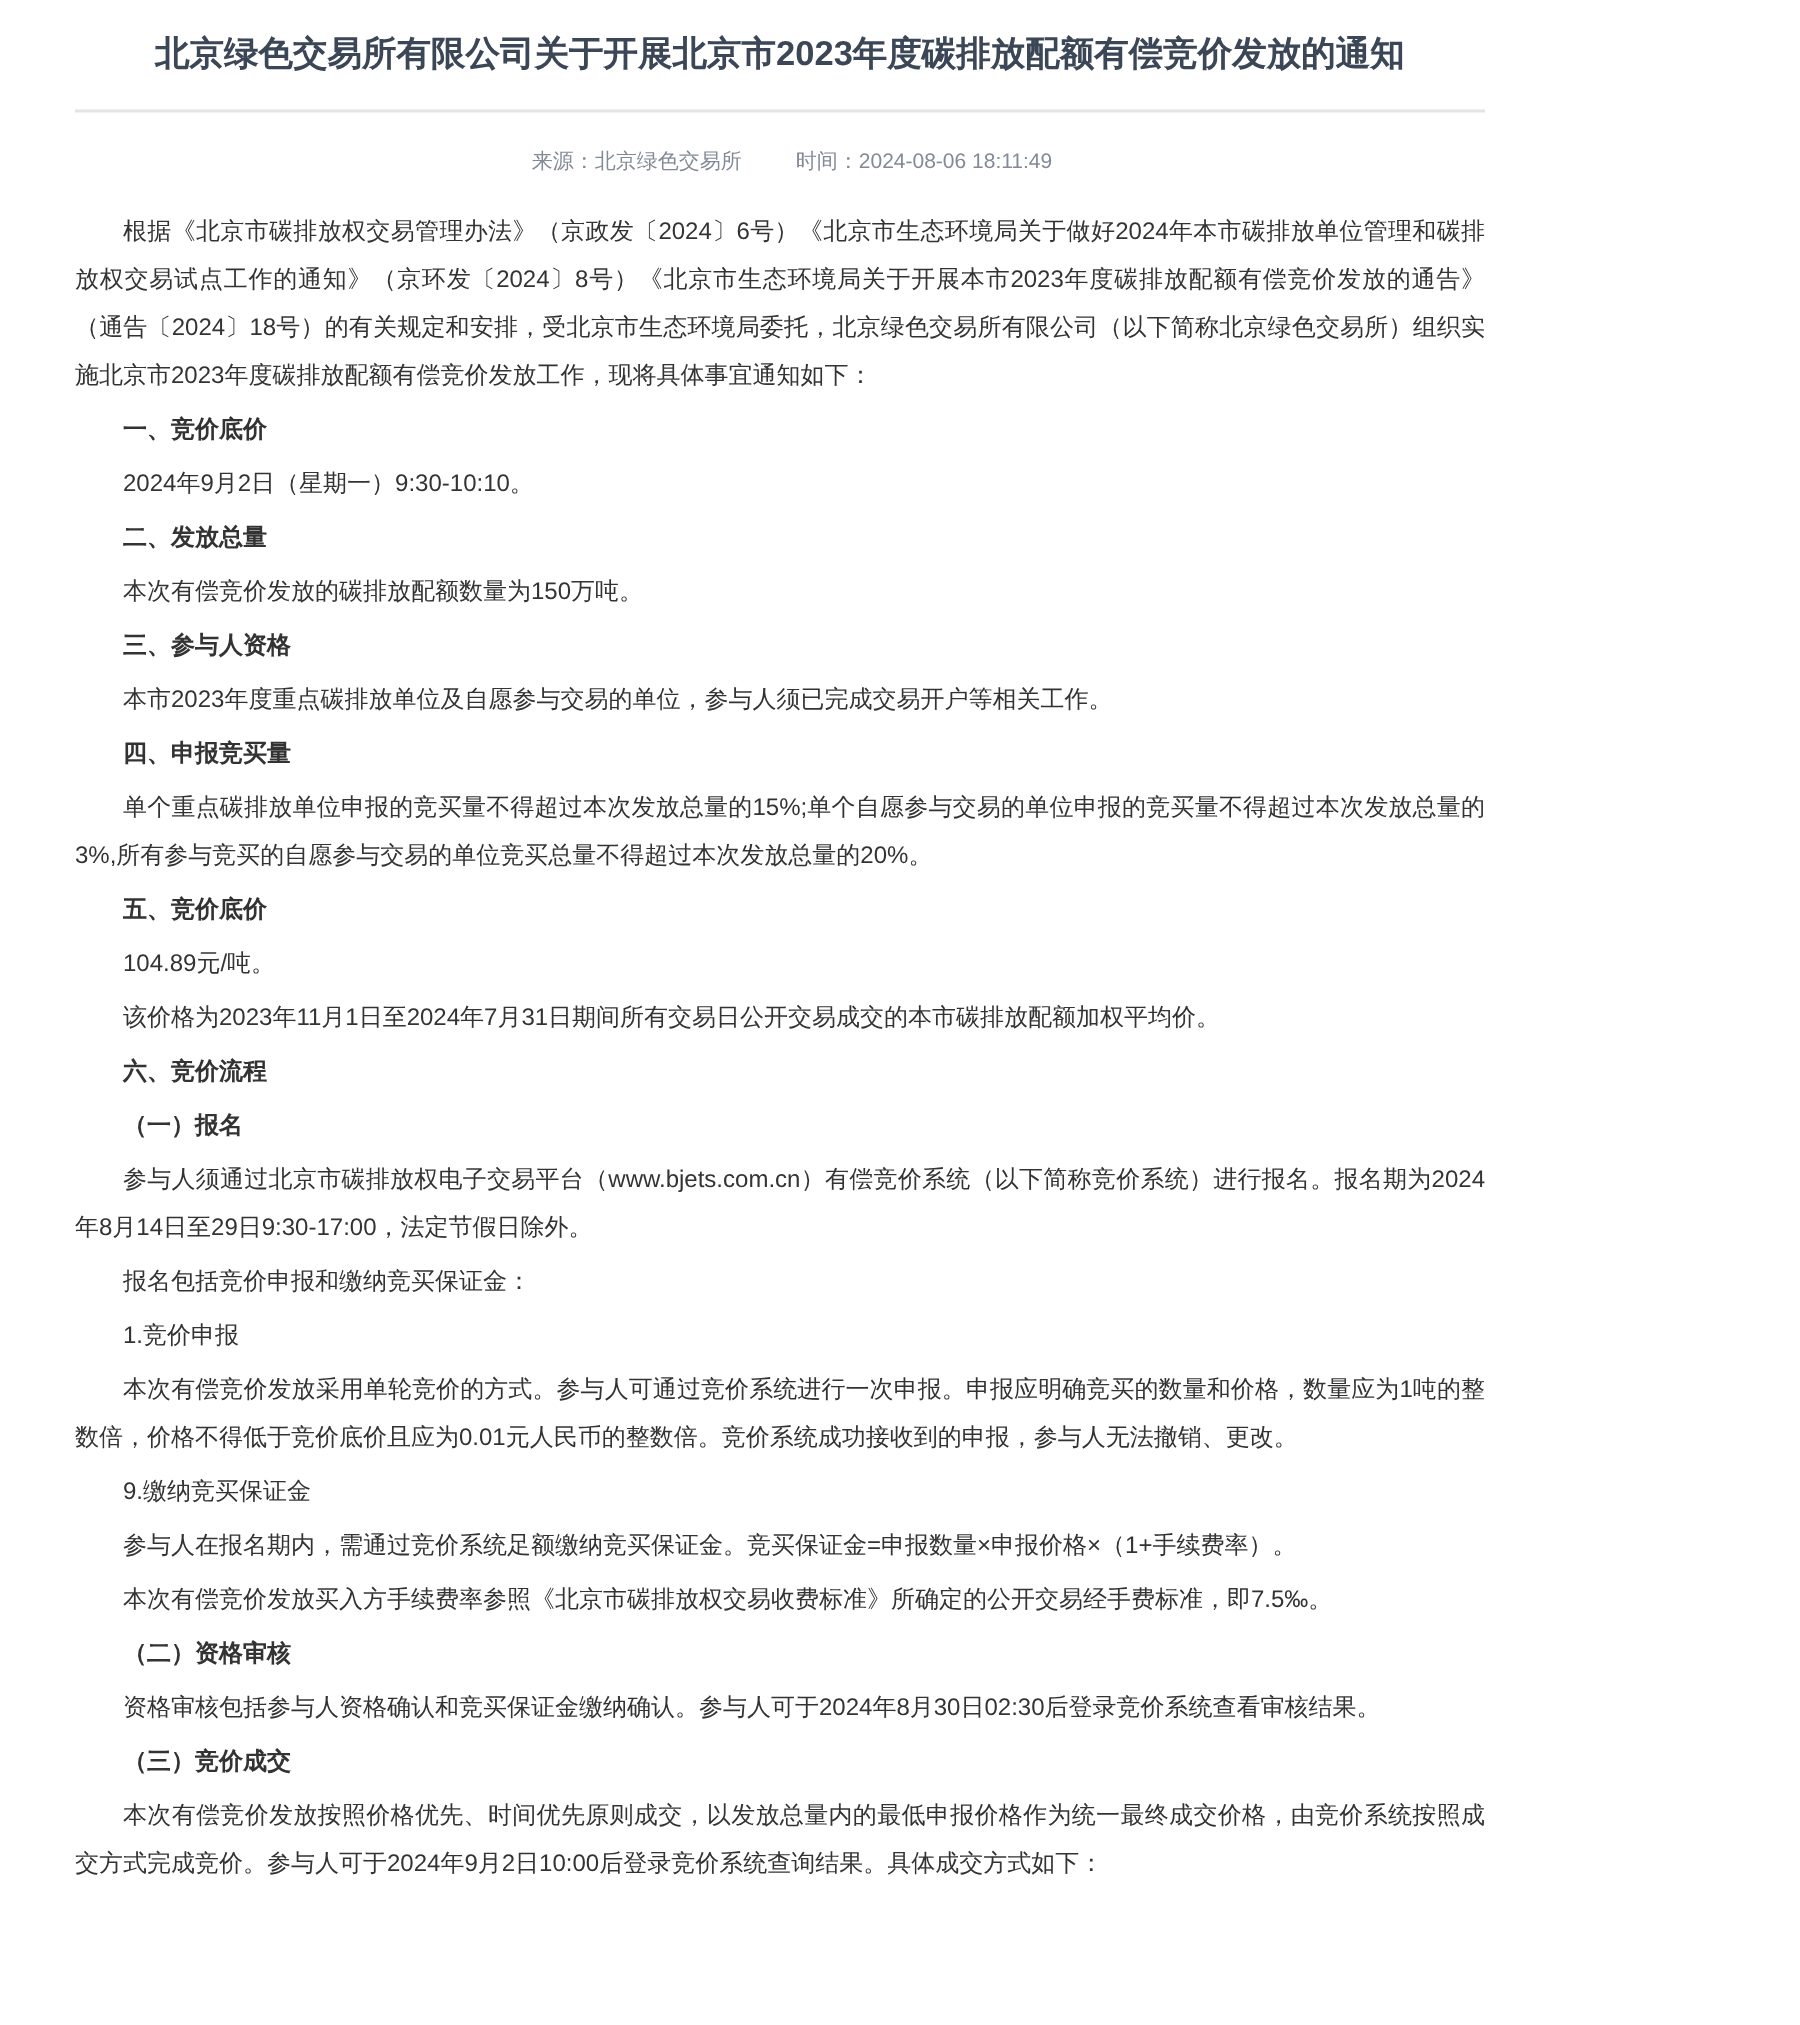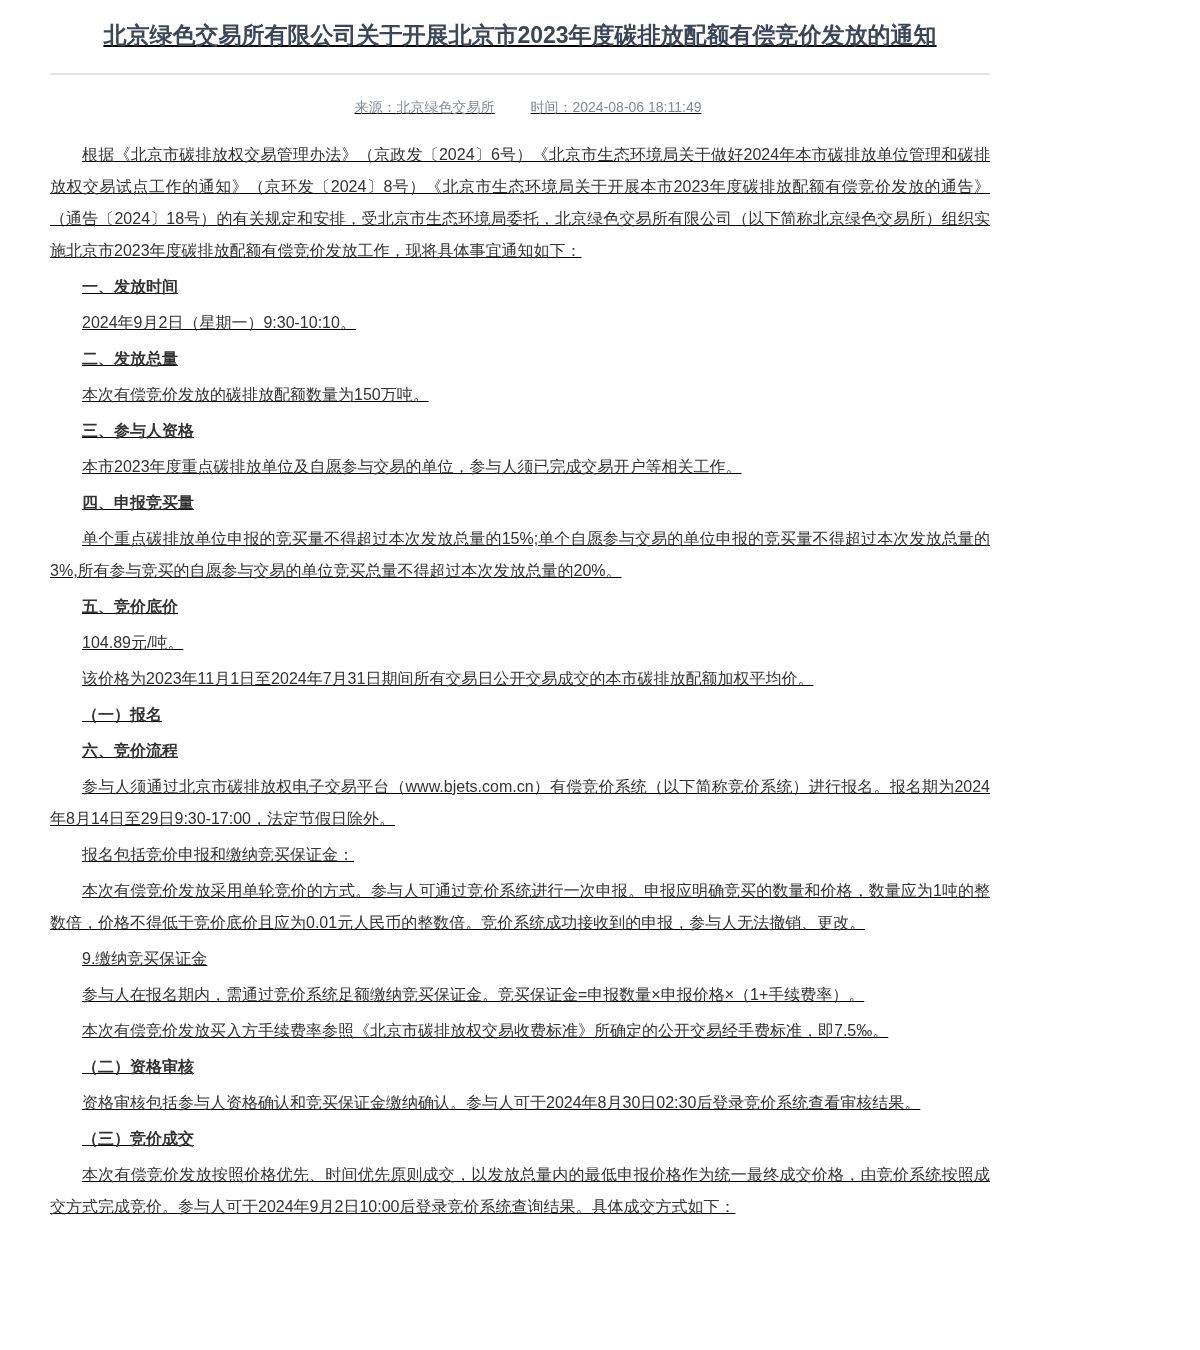--- a/index.html
+++ b/index.html
@@ -3,21 +3,21 @@
 <meta charset="utf-8">
 <style>
   html, body { margin: 0; padding: 0; }
   body {
     width: 1200px;
     height: 1350px;
     overflow: hidden;
     background: #ffffff;
     font-family: "Liberation Sans", "DejaVu Sans", sans-serif;
   }
-  .article { width: 1040px; text-decoration: underline; }
+  .article { width: 1040px; }
   .title {
     margin: 20px 90px 0;
     text-align: center;
     font-size: 23px;
     font-weight: 700;
     color: #3b4656;
     line-height: 30px;
   }
   .divider {
     border: none;
@@ -55,35 +55,36 @@
   <h1 class="title">北京绿色交易所有限公司关于开展北京市2023年度碳排放配额有偿竞价发放的通知</h1>
 
   <hr class="divider">
 
   <div class="meta">
     <span>来源：</span><span>北京绿色交易所</span><span class="gap"></span><span>时间：</span><span>2024-08-06 18:11:49</span>
   </div>
 
   <div class="content">
     <p class="p">根据《北京市碳排放权交易管理办法》（京政发〔2024〕6号）《北京市生态环境局关于做好2024年本市碳排放单位管理和碳排放权交易试点工作的通知》（京环发〔2024〕8号）《北京市生态环境局关于开展本市2023年度碳排放配额有偿竞价发放的通告》（通告〔2024〕18号）的有关规定和安排，受北京市生态环境局委托，北京绿色交易所有限公司（以下简称北京绿色交易所）组织实施北京市2023年度碳排放配额有偿竞价发放工作，现将具体事宜通知如下：</p>
-    <p class="h">一、发放时间</p>
+    <p class="h">一、竞价底价</p>
     <p class="p">2024年9月2日（星期一）9:30-10:10。</p>
     <p class="h">二、发放总量</p>
     <p class="p">本次有偿竞价发放的碳排放配额数量为150万吨。</p>
     <p class="h">三、参与人资格</p>
     <p class="p">本市2023年度重点碳排放单位及自愿参与交易的单位，参与人须已完成交易开户等相关工作。</p>
     <p class="h">四、申报竞买量</p>
     <p class="p">单个重点碳排放单位申报的竞买量不得超过本次发放总量的15%;单个自愿参与交易的单位申报的竞买量不得超过本次发放总量的3%,所有参与竞买的自愿参与交易的单位竞买总量不得超过本次发放总量的20%。</p>
     <p class="h">五、竞价底价</p>
     <p class="p">104.89元/吨。</p>
     <p class="p">该价格为2023年11月1日至2024年7月31日期间所有交易日公开交易成交的本市碳排放配额加权平均价。</p>
+    <p class="h">六、竞价流程</p>
     <p class="h">（一）报名</p>
-    <p class="h">六、竞价流程</p>
     <p class="p">参与人须通过北京市碳排放权电子交易平台（www.bjets.com.cn）有偿竞价系统（以下简称竞价系统）进行报名。报名期为2024年8月14日至29日9:30-17:00，法定节假日除外。</p>
     <p class="p">报名包括竞价申报和缴纳竞买保证金：</p>
+    <p class="p">1.竞价申报</p>
     <p class="p">本次有偿竞价发放采用单轮竞价的方式。参与人可通过竞价系统进行一次申报。申报应明确竞买的数量和价格，数量应为1吨的整数倍，价格不得低于竞价底价且应为0.01元人民币的整数倍。竞价系统成功接收到的申报，参与人无法撤销、更改。</p>
     <p class="p">9.缴纳竞买保证金</p>
     <p class="p">参与人在报名期内，需通过竞价系统足额缴纳竞买保证金。竞买保证金=申报数量×申报价格×（1+手续费率）。</p>
     <p class="p">本次有偿竞价发放买入方手续费率参照《北京市碳排放权交易收费标准》所确定的公开交易经手费标准，即7.5‰。</p>
     <p class="h">（二）资格审核</p>
     <p class="p">资格审核包括参与人资格确认和竞买保证金缴纳确认。参与人可于2024年8月30日02:30后登录竞价系统查看审核结果。</p>
     <p class="h">（三）竞价成交</p>
     <p class="p">本次有偿竞价发放按照价格优先、时间优先原则成交，以发放总量内的最低申报价格作为统一最终成交价格，由竞价系统按照成交方式完成竞价。参与人可于2024年9月2日10:00后登录竞价系统查询结果。具体成交方式如下：</p>
   </div>
 

